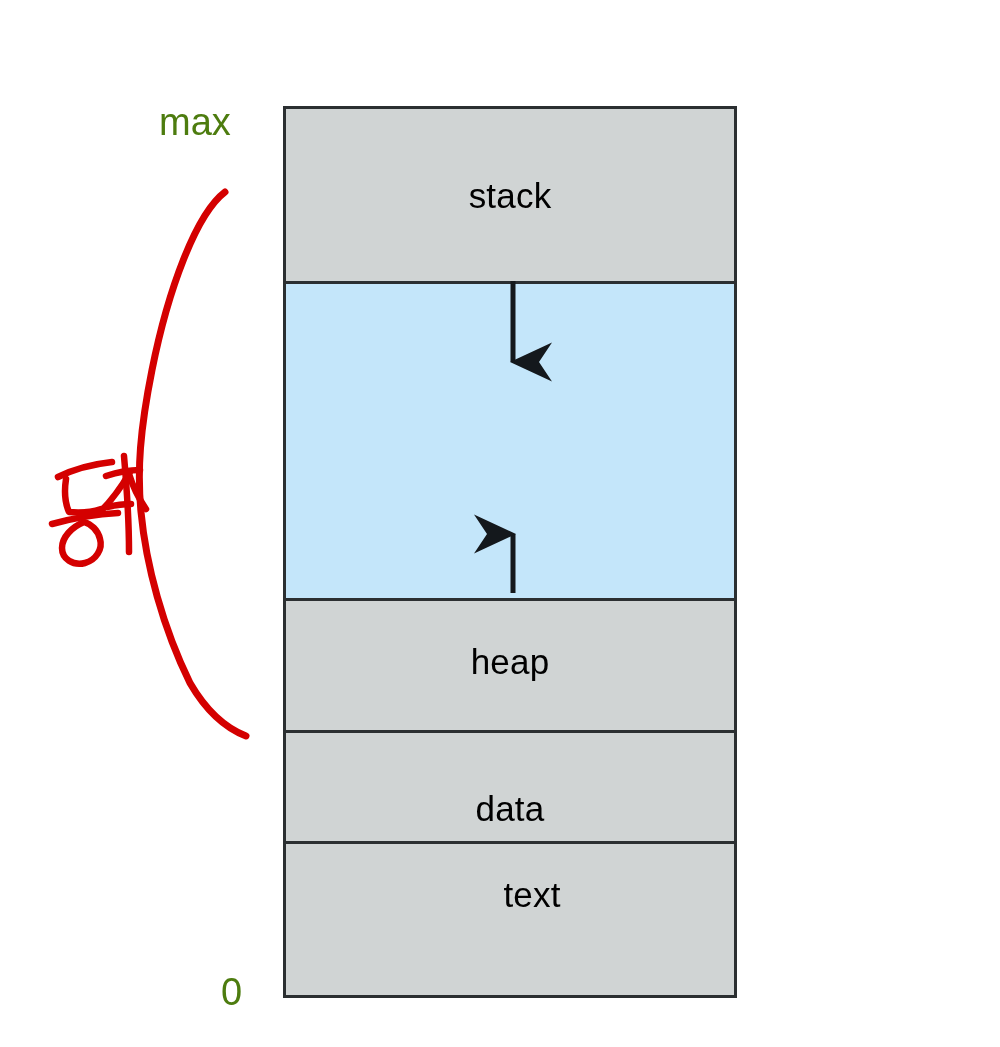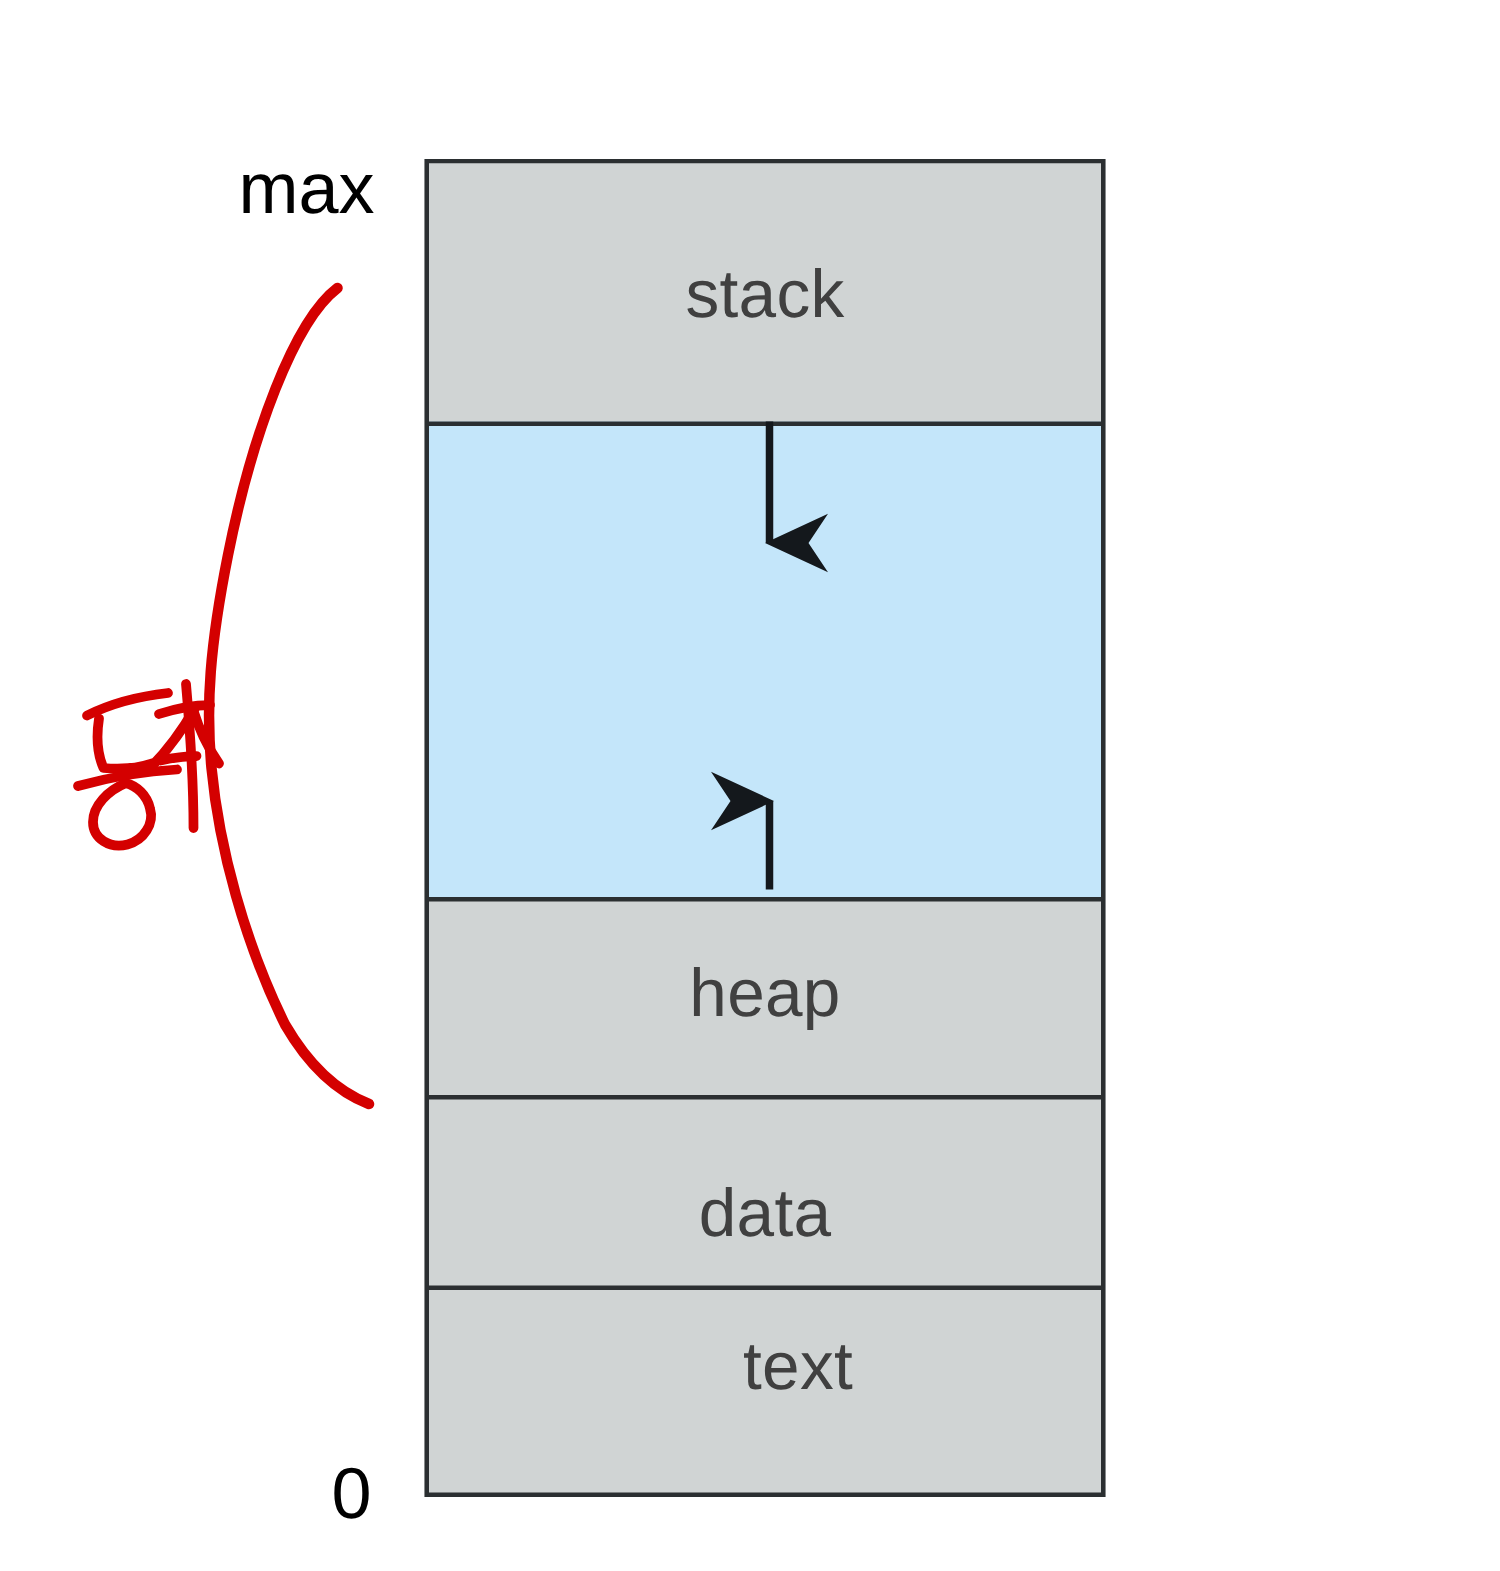--- a/index.html
+++ b/index.html
@@ -33,52 +33,52 @@
   .mem-seg {
     position: absolute;
     left: 0;
     width: 100%;
     box-sizing: border-box;
     display: flex;
     align-items: center;
     justify-content: center;
   }
   .seg-label {
-    font-size: 45px;
-    color: #404040;
+    font-size: 35px;
+    color: #000000;
     letter-spacing: 0.2px;
     line-height: 1;
     font-weight: 400;
   }
   .seg-gray  { background: #d0d4d4; }
   .seg-blue  { background: #c4e6fa; }
   .seg-divider-top { border-top: 3px solid #2b2f31; }
 
   
   .seg-stack { top: 0px;   height: 172px; }
   .seg-free  { top: 172px; height: 317px; }
   .seg-heap  { top: 489px; height: 124px; }
   .seg-data  { top: 621px; height: 154px; }
-  .seg-text  { top: 748px; height: 104px; padding-left: 44px; }
+  .seg-text  { top: 732px; height: 104px; padding-left: 44px; }
 
   
   .arrow-svg {
     position: absolute;
     left: 0;
     top: 0;
     width: 1000px;
     height: 1047px;
     pointer-events: none;
   }
 
   
   .axis-label {
     position: absolute;
-    font-size: 48px;
-    color: #000000;
+    font-size: 38px;
+    color: #4d7c0f;
     line-height: 1;
     white-space: nowrap;
   }
   .label-max { left: 159px; top: 103px; }
   .label-zero { left: 221px; top: 973px; }
 
   
   .annotation-svg {
     position: absolute;
     left: 0;

